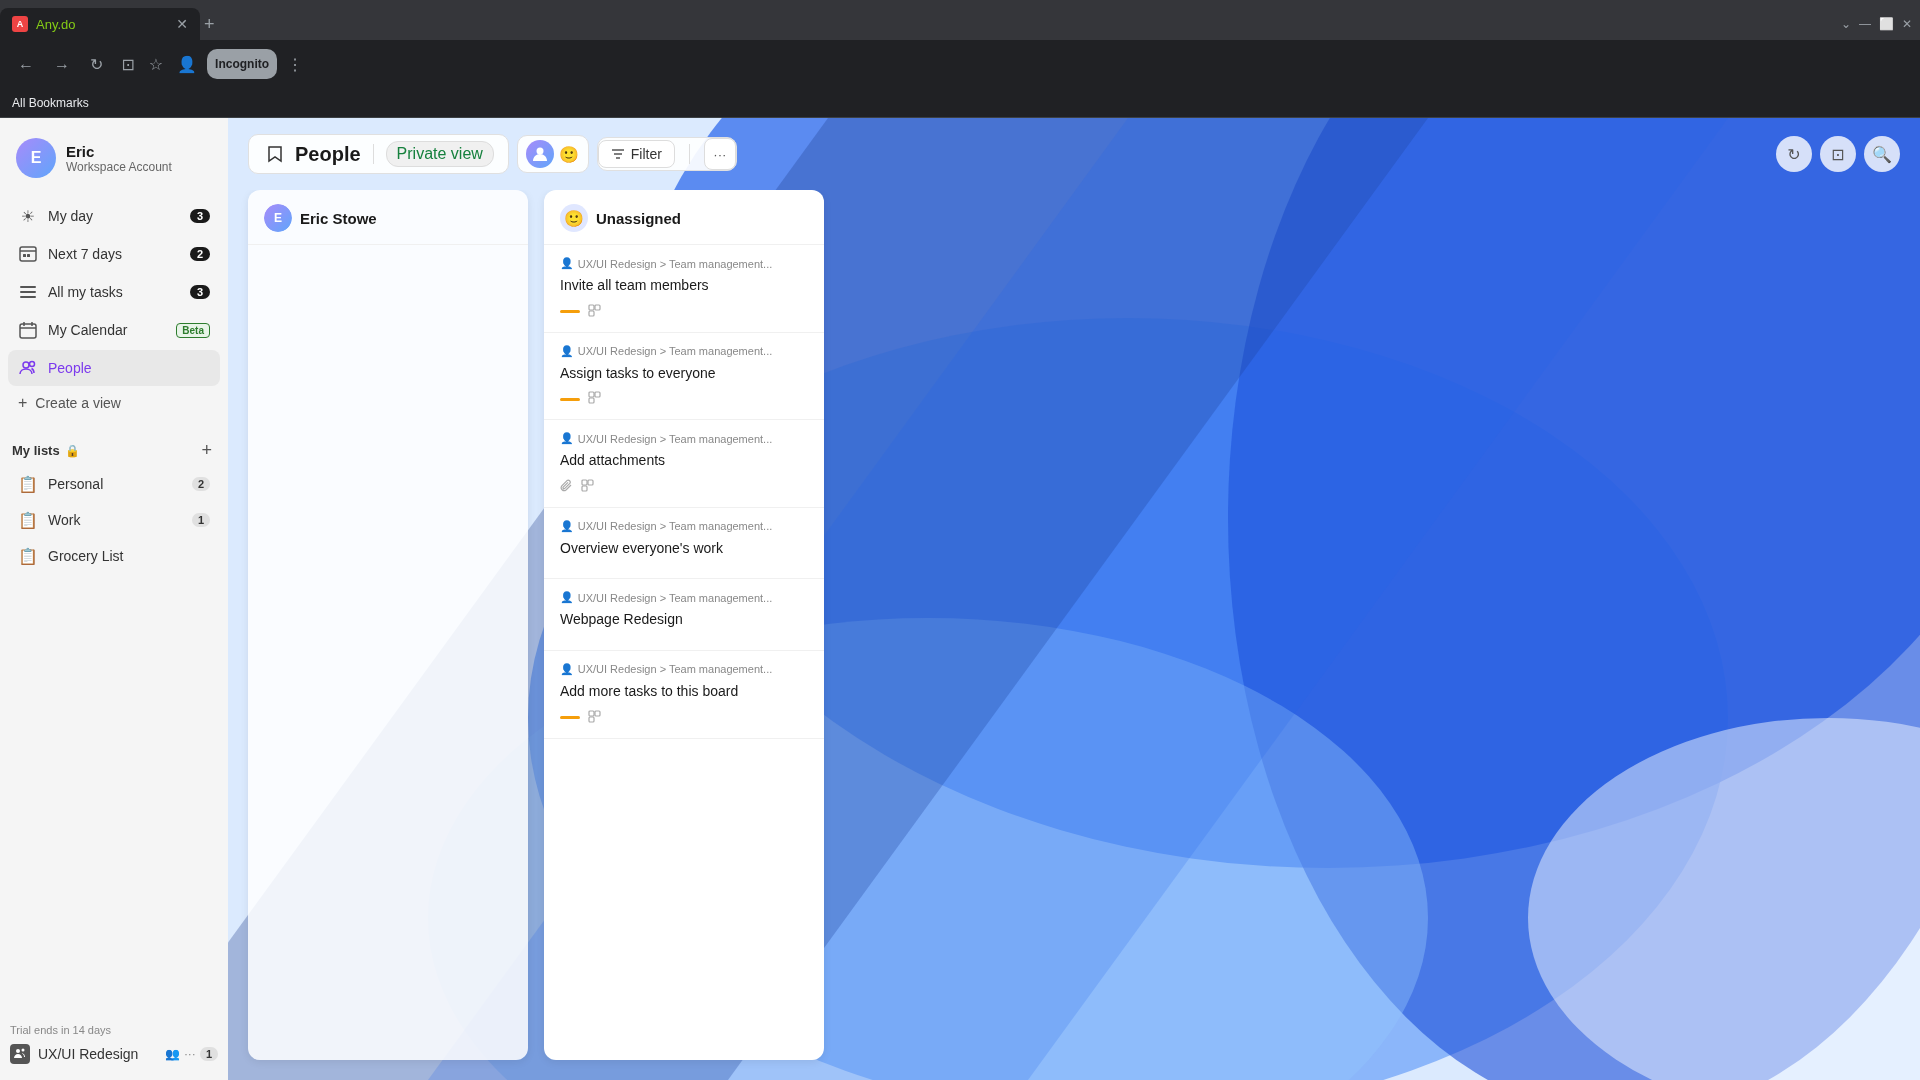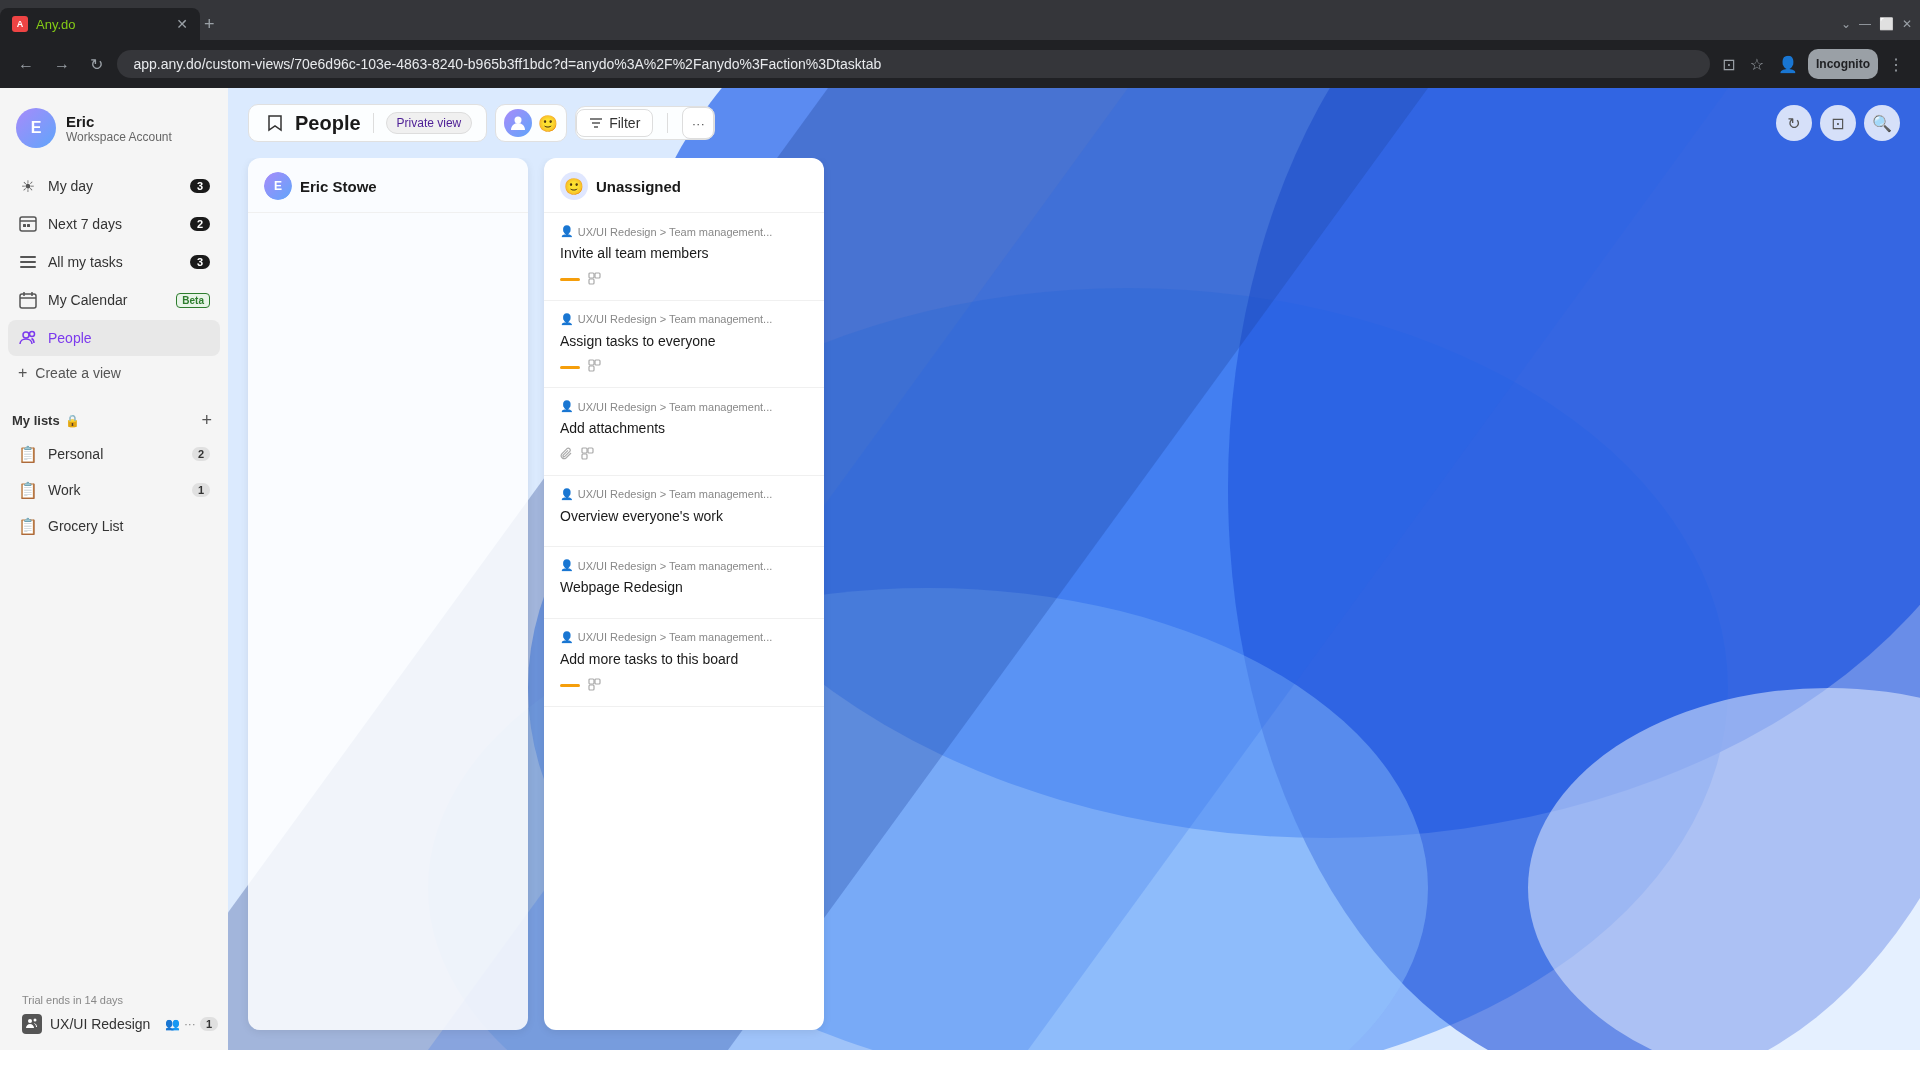--- a/index.html
+++ b/index.html
@@ -71,21 +71,21 @@
     
     .main-content { flex: 1; display: flex; flex-direction: column; overflow: hidden; position: relative; }
 
     
     .bg-art { position: absolute; top: 0; left: 0; right: 0; bottom: 0; z-index: 0; }
 
     
     .main-header { position: relative; z-index: 10; display: flex; align-items: center; gap: 8px; padding: 16px 20px; background: transparent; }
     .header-icon { width: 24px; height: 24px; display: flex; align-items: center; justify-content: center; color: #333; font-size: 18px; }
     .header-title { font-size: 20px; font-weight: 600; color: #1a1a1a; }
-    .header-badge { background: #f0f0f0; border: 1px solid #ddd; color: #4c1d95; font-size: 12px; padding: 3px 10px; border-radius: 12px; cursor: pointer; }
+    .header-badge { background: #f0f0f0; border: 1px solid #ddd; color: #15803d; font-size: 16px; padding: 3px 10px; border-radius: 12px; cursor: pointer; }
     .header-separator { width: 1px; height: 20px; background: #ddd; margin: 0 4px; }
     .header-avatar { width: 28px; height: 28px; border-radius: 50%; background: linear-gradient(135deg, #a78bfa, #60a5fa); display: flex; align-items: center; justify-content: center; color: white; font-size: 12px; cursor: pointer; }
     .header-filter-btn { display: flex; align-items: center; gap: 6px; padding: 5px 12px; border: 1px solid #ddd; border-radius: 8px; background: white; cursor: pointer; font-size: 14px; color: #333; }
     .header-more-btn { width: 32px; height: 32px; border: 1px solid #ddd; border-radius: 8px; background: white; cursor: pointer; display: flex; align-items: center; justify-content: center; color: #555; }
     .header-right-actions { margin-left: auto; display: flex; gap: 8px; }
     .right-action-btn { width: 36px; height: 36px; border-radius: 50%; background: rgba(255,255,255,0.8); border: none; cursor: pointer; display: flex; align-items: center; justify-content: center; color: #555; font-size: 16px; }
 
     
     .board-area { position: relative; z-index: 10; flex: 1; display: flex; gap: 16px; padding: 0 20px 20px; overflow-x: auto; }
 
@@ -134,30 +134,32 @@
       <span>—</span>
       <span>⬜</span>
       <span>✕</span>
     </div>
   </div>
 
   <div class="address-bar-row">
     <button class="nav-btn">←</button>
     <button class="nav-btn">→</button>
     <button class="nav-btn">↻</button>
-    <input class="address-input" type="text" value="app.any.do/custom-views/70e6d96c-103e-4863-8240-b965b3ff1bdc?d=anydo%3A%2F%2Fanydo%3Faction%3Dtasktab" style="">
     <div class="browser-actions">
       <button class="browser-action-btn">⊡</button>
       <button class="browser-action-btn">☆</button>
       <button class="browser-action-btn">👤</button>
       <span class="incognito-badge">Incognito</span>
       <button class="browser-action-btn">⋮</button>
     </div>
   </div>
 
+  <div class="bookmarks-bar">
+    <span class="bookmark-item">All Bookmarks</span>
+  </div>
 </div>
 
 <div class="app-layout">
 
   <div class="sidebar">
 
     <div class="sidebar-user">
       <div class="user-avatar">
         <span>E</span>
       </div>
@@ -244,21 +246,21 @@
           <span class="list-item-label">Work</span>
           <span class="list-badge">1</span>
         </div>
         <div class="list-item">
           <span class="nav-item-icon">📋</span>
           <span class="list-item-label">Grocery List</span>
         </div>
       </div>
     </div>
 
-    <div class="workspace-section" style="margin-top: auto; padding-bottom: 12px; margin-left: 12px;">
+    <div class="workspace-section" style="margin-top: auto; padding-bottom: 12px;">
       <div class="trial-badge">Trial ends in 14 days</div>
       <div class="workspace-item">
         <div class="workspace-icon">
           <svg width="14" height="14" viewBox="0 0 14 14" fill="none">
             <circle cx="5" cy="4" r="2" fill="white"></circle>
             <path d="M1 11c0-2.2 1.8-4 4-4s4 1.8 4 4" fill="white"></path>
             <circle cx="10" cy="3" r="1.5" fill="white"></circle>
             <path d="M11.5 10c0-1.7-0.8-3-2-3.5" stroke="white" stroke-width="1" fill="none"></path>
           </svg>
         </div>

